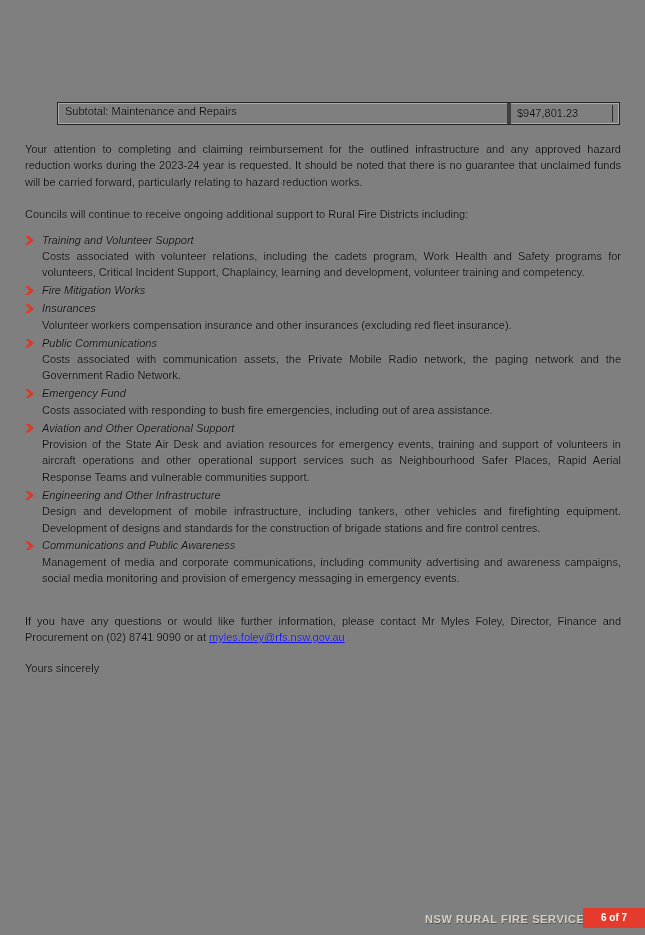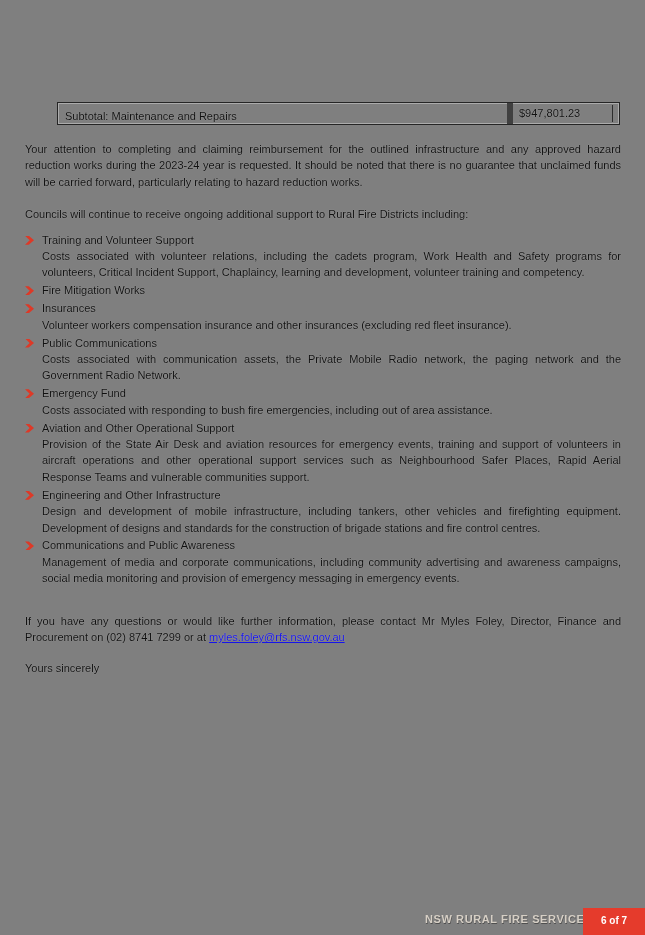--- a/index.html
+++ b/index.html
@@ -24,32 +24,32 @@
   .intro { margin-left:43px; width:553px; }
 
   .subtotal-table {
     margin-top:11px;
     margin-left:32px;
     width:563px;
     height:23px;
     border:1px solid #252525;
     box-shadow:inset 0 0 0 1px rgba(255,255,255,0.35);
     display:flex;
-    align-items:flex-end;
+    align-items:flex-start;
     position:relative;
   }
   .subtotal-table .cell-label {
     width:449px;
     padding-left:7px;
     white-space:nowrap;
     overflow:hidden;
   }
   .subtotal-table .cell-amount {
     flex:1;
-    border-left:6px solid #404040;
+    border-left:4px solid #404040;
     padding-left:6px;
     height:100%;
     display:flex;
     align-items:center;
     position:relative;
   }
   .subtotal-table .cell-amount::after {
     content:"";
     position:absolute;
     right:6px; top:2px; bottom:2px;
@@ -66,41 +66,41 @@
     flex:0 0 17px;
     padding-top:4px;
   }
   .chev {
     display:block;
     width:9px; height:9px;
     background:#dd3927;
     clip-path:polygon(0 0, 42% 0, 100% 50%, 42% 100%, 0 100%, 52% 50%);
   }
   .bullet-body { flex:1; }
-  .bullet-title { }
+  .bullet-title { font-style:italic; }
   .bullet-text { text-align:justify; }
 
   .contact { margin-top:26px; text-align:justify; }
   .email-link { color:#1714ea; text-decoration:underline; cursor:pointer; }
   .closing { margin-top:15px; }
 
   .footer-brand {
     position:absolute;
     left:425px; top:911px;
     font-weight:bold;
     font-size:11px;
     letter-spacing:0.6px;
     color:#d6cfc5;
     text-shadow:0.5px 0.5px 0 rgba(40,40,40,0.55);
     white-space:nowrap;
   }
   .page-badge {
     position:absolute;
     left:583px; top:908px;
-    width:62px; height:27px;
+    width:62px; height:20px;
     background:#e53b2c;
     color:#ffffff;
     font-weight:bold;
     font-size:10px;
     display:flex;
     align-items:center;
     justify-content:center;
     text-shadow:none;
   }
 </style>
@@ -196,21 +196,21 @@
             <span class="chev"></span>
           </span>
         <div class="bullet-body">
           <div class="bullet-title">Communications and Public Awareness</div>
           <div class="bullet-text">Management of media and corporate communications, including community advertising and awareness campaigns, social media monitoring and provision of emergency messaging in emergency events.</div>
         </div>
       </div>
 
     </div>
 
-    <p class="contact"><span>If you have any questions or would like further information, please contact Mr Myles Foley, Director, Finance and Procurement on (02) 8741 7299 or at </span><a class="email-link">myles.foley@rfs.nsw.gov.au</a></p>
+    <p class="contact"><span>If you have any questions or would like further information, please contact Mr Myles Foley, Director, Finance and Procurement on (02) 8741 9090 or at </span><a class="email-link">myles.foley@rfs.nsw.gov.au</a></p>
 
     <p class="closing">Yours sincerely</p>
 
   </div>
 
   <div class="footer-brand">NSW RURAL FIRE SERVICE</div>
   <div class="page-badge">6 of 7</div>
 </div>
 
 </body></html>

